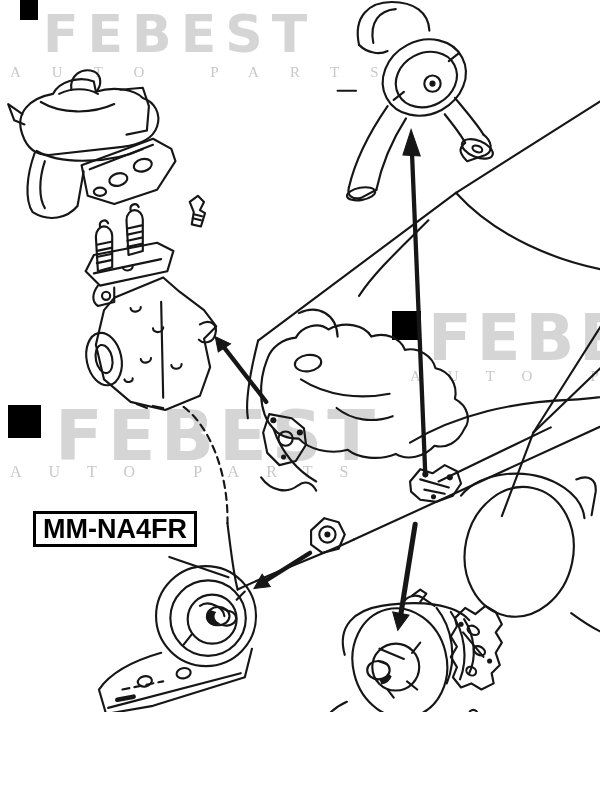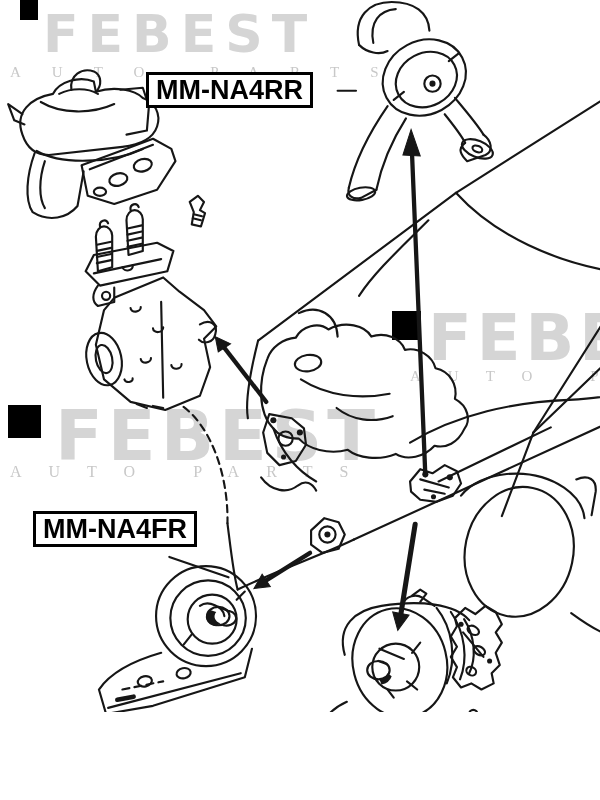--- a/index.html
+++ b/index.html
@@ -262,15 +262,14 @@
       <polygon class="head" points="403,127 412,153 395,152"></polygon>
       <path class="shaft" d="M261,394 L220,341"></path>
       <polygon class="head" points="211,330 226,337 214,345"></polygon>
       <path class="shaft" d="M304,542 L261,569"></path>
       <polygon class="head" points="249,577 257,563 265,575"></polygon>
       <path class="shaft2" d="M407,514 L393,602"></path>
       <polygon class="head" points="390,618 385,600 401,603"></polygon>
     </g>
   </svg>
 
-  <div class="part-label" id="label-rr">MM-NA4RR</div>
   <div class="part-label" id="label-fr">MM-NA4FR</div>
 </div>
 
 </body></html>

